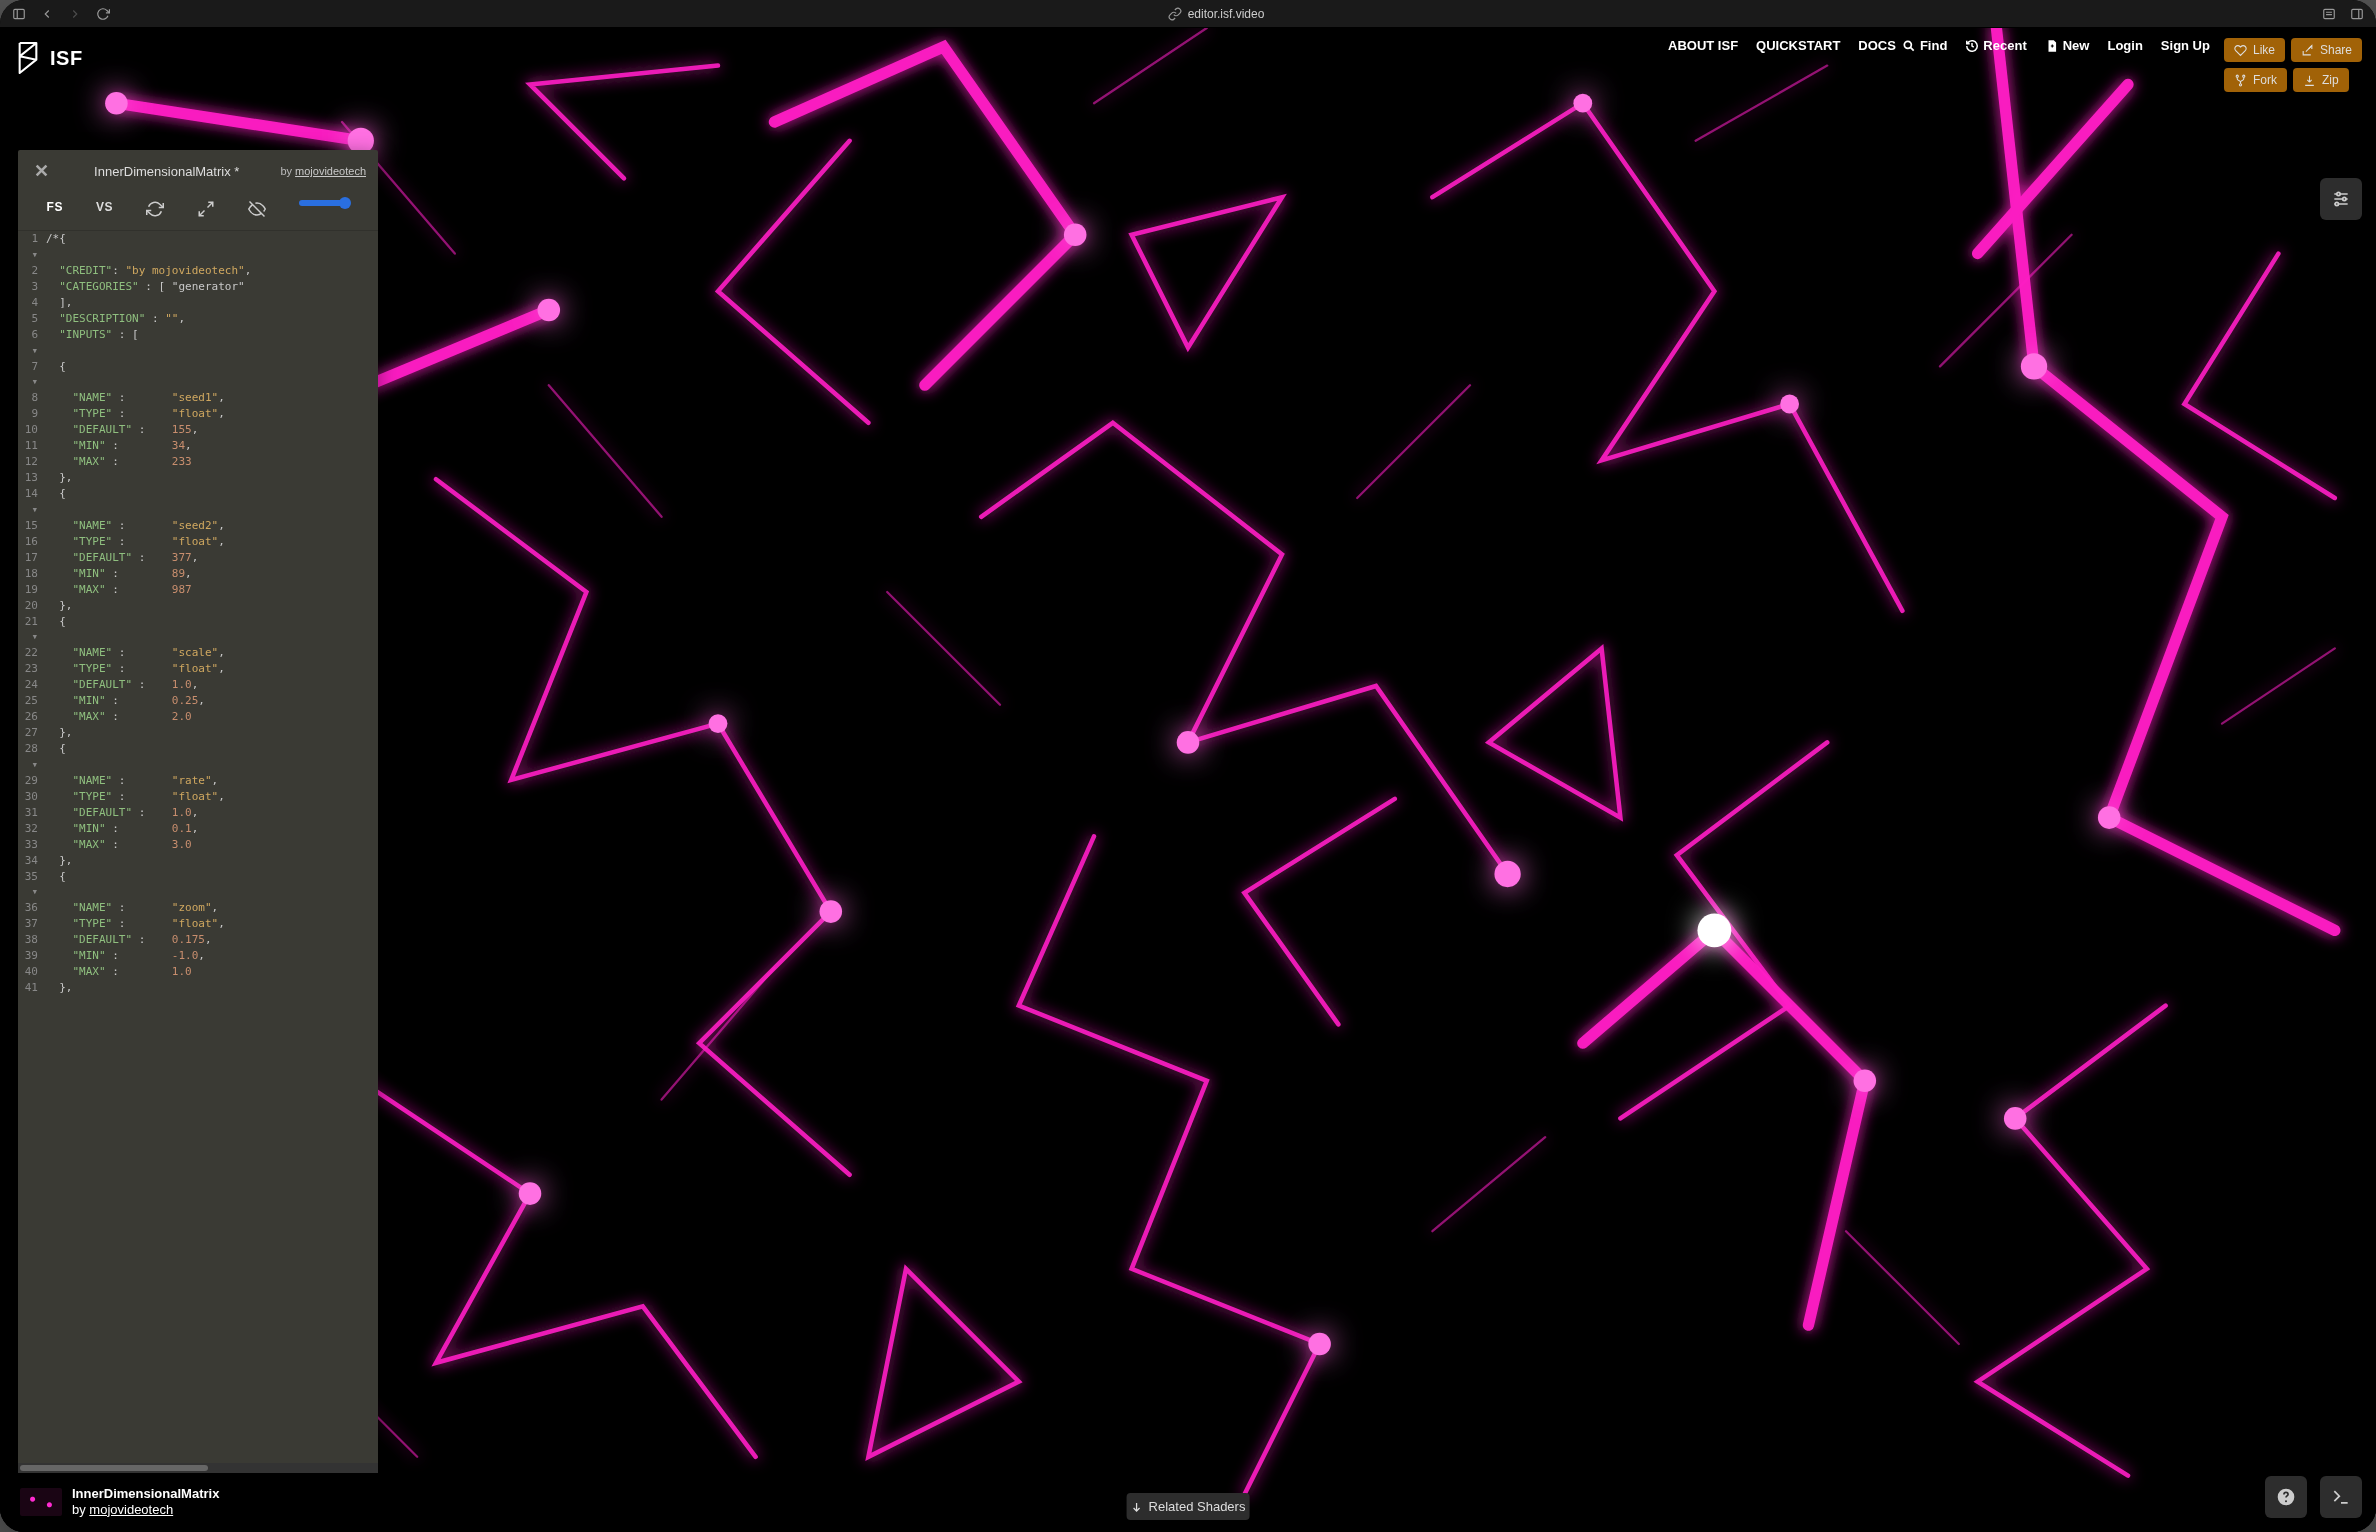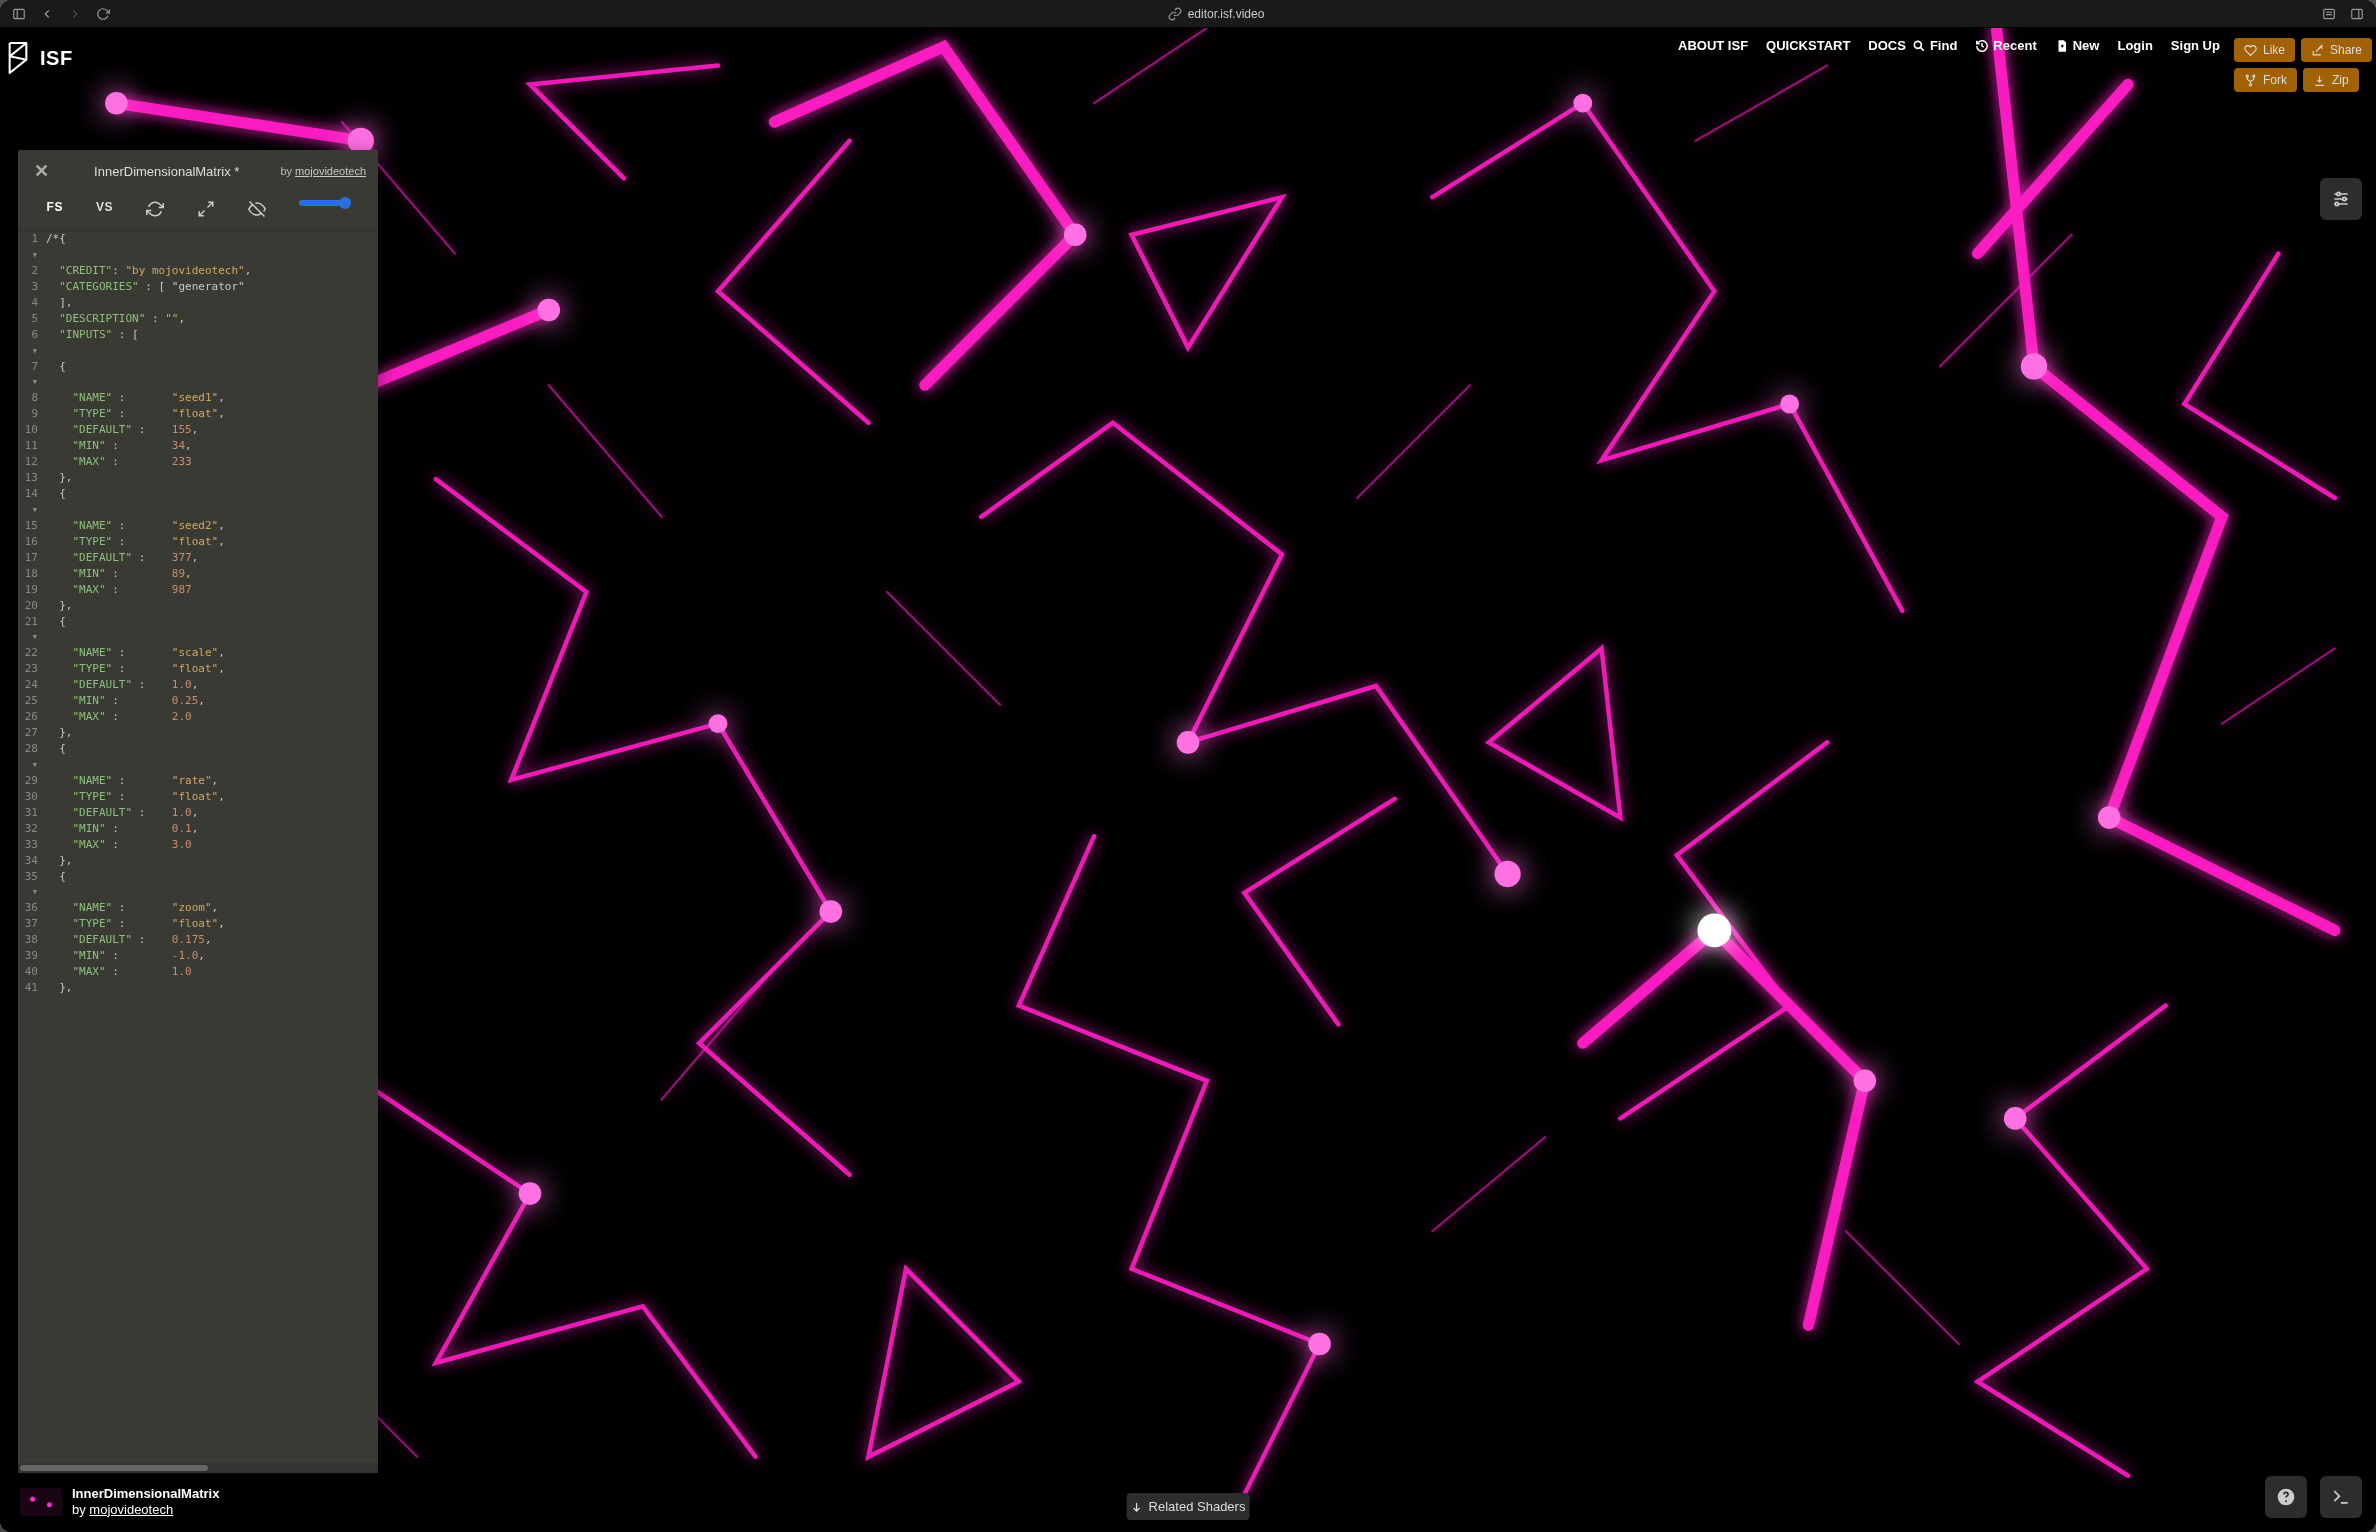--- a/index.html
+++ b/index.html
@@ -1,39 +1,39 @@
 <!DOCTYPE html>
 <html><head>
 <meta charset="utf-8">
 <style>
   * { margin: 0; padding: 0; box-sizing: border-box; }
   html, body { width: 100%; height: 100%; font-family: -apple-system, BlinkMacSystemFont, "Segoe UI", Helvetica, Arial, sans-serif; background: #555; }
   .window {
-    width: 100%; height: 100%; background: #000; border-radius: 12px; overflow: hidden; position: relative;
+    width: 100%; height: 100%; background: #000; border-radius: 24px; overflow: hidden; position: relative;
     box-shadow: 0 20px 59px rgba(0,0,0,0.4);
   }
   
   .chrome {
     height: 28px; background: #1a1a1a; display: flex; align-items: center; padding: 0 8px; color: #bbb; font-size: 12px;
     gap: 6px; border-bottom: 1px solid #000;
   }
   .chrome .spacer { flex: 1; }
   .chrome .url { display: flex; align-items: center; gap: 6px; color: #ccc; }
   .chrome svg { width: 14px; height: 14px; stroke: #999; fill: none; stroke-width: 2; }
   .chrome .btn { padding: 2px 4px; cursor: pointer; display:flex; align-items:center;}
 
   
   .canvas-bg {
     position: absolute; top: 28px; left: 0; right: 0; bottom: 0; background: #000; overflow: hidden;
   }
   .canvas-bg svg { width: 100%; height: 100%; display:block;}
 
   
   .header {
-    position: absolute; top: 34px; left: 0; right: 0; display: flex; align-items: flex-start; padding: 4px 4px;
+    position: absolute; top: 34px; left: 0; right: 0; display: flex; align-items: flex-start; padding: 4px 14px;
     color: #fff; z-index: 5;
   }
   .logo { display: flex; align-items: center; gap: 8px; font-weight: 700; letter-spacing: 0.5px; font-size: 20px; }
   .logo svg { width: 28px; height: 40px; }
   .header .spacer { flex: 1; }
   .nav-col { display: flex; flex-direction: row; align-items: flex-end; gap: 6px; }
   .nav-row { display: flex; gap: 18px; align-items: center; font-weight: 600; font-size: 13px; }
   .nav-row a { color: #fff; text-decoration: none; cursor: pointer; display:flex; align-items:center; gap:4px;}
   .nav-row a svg { width: 14px; height: 14px; }
   .action-col { margin-left: 14px; display: flex; flex-direction: column; gap: 6px; }

